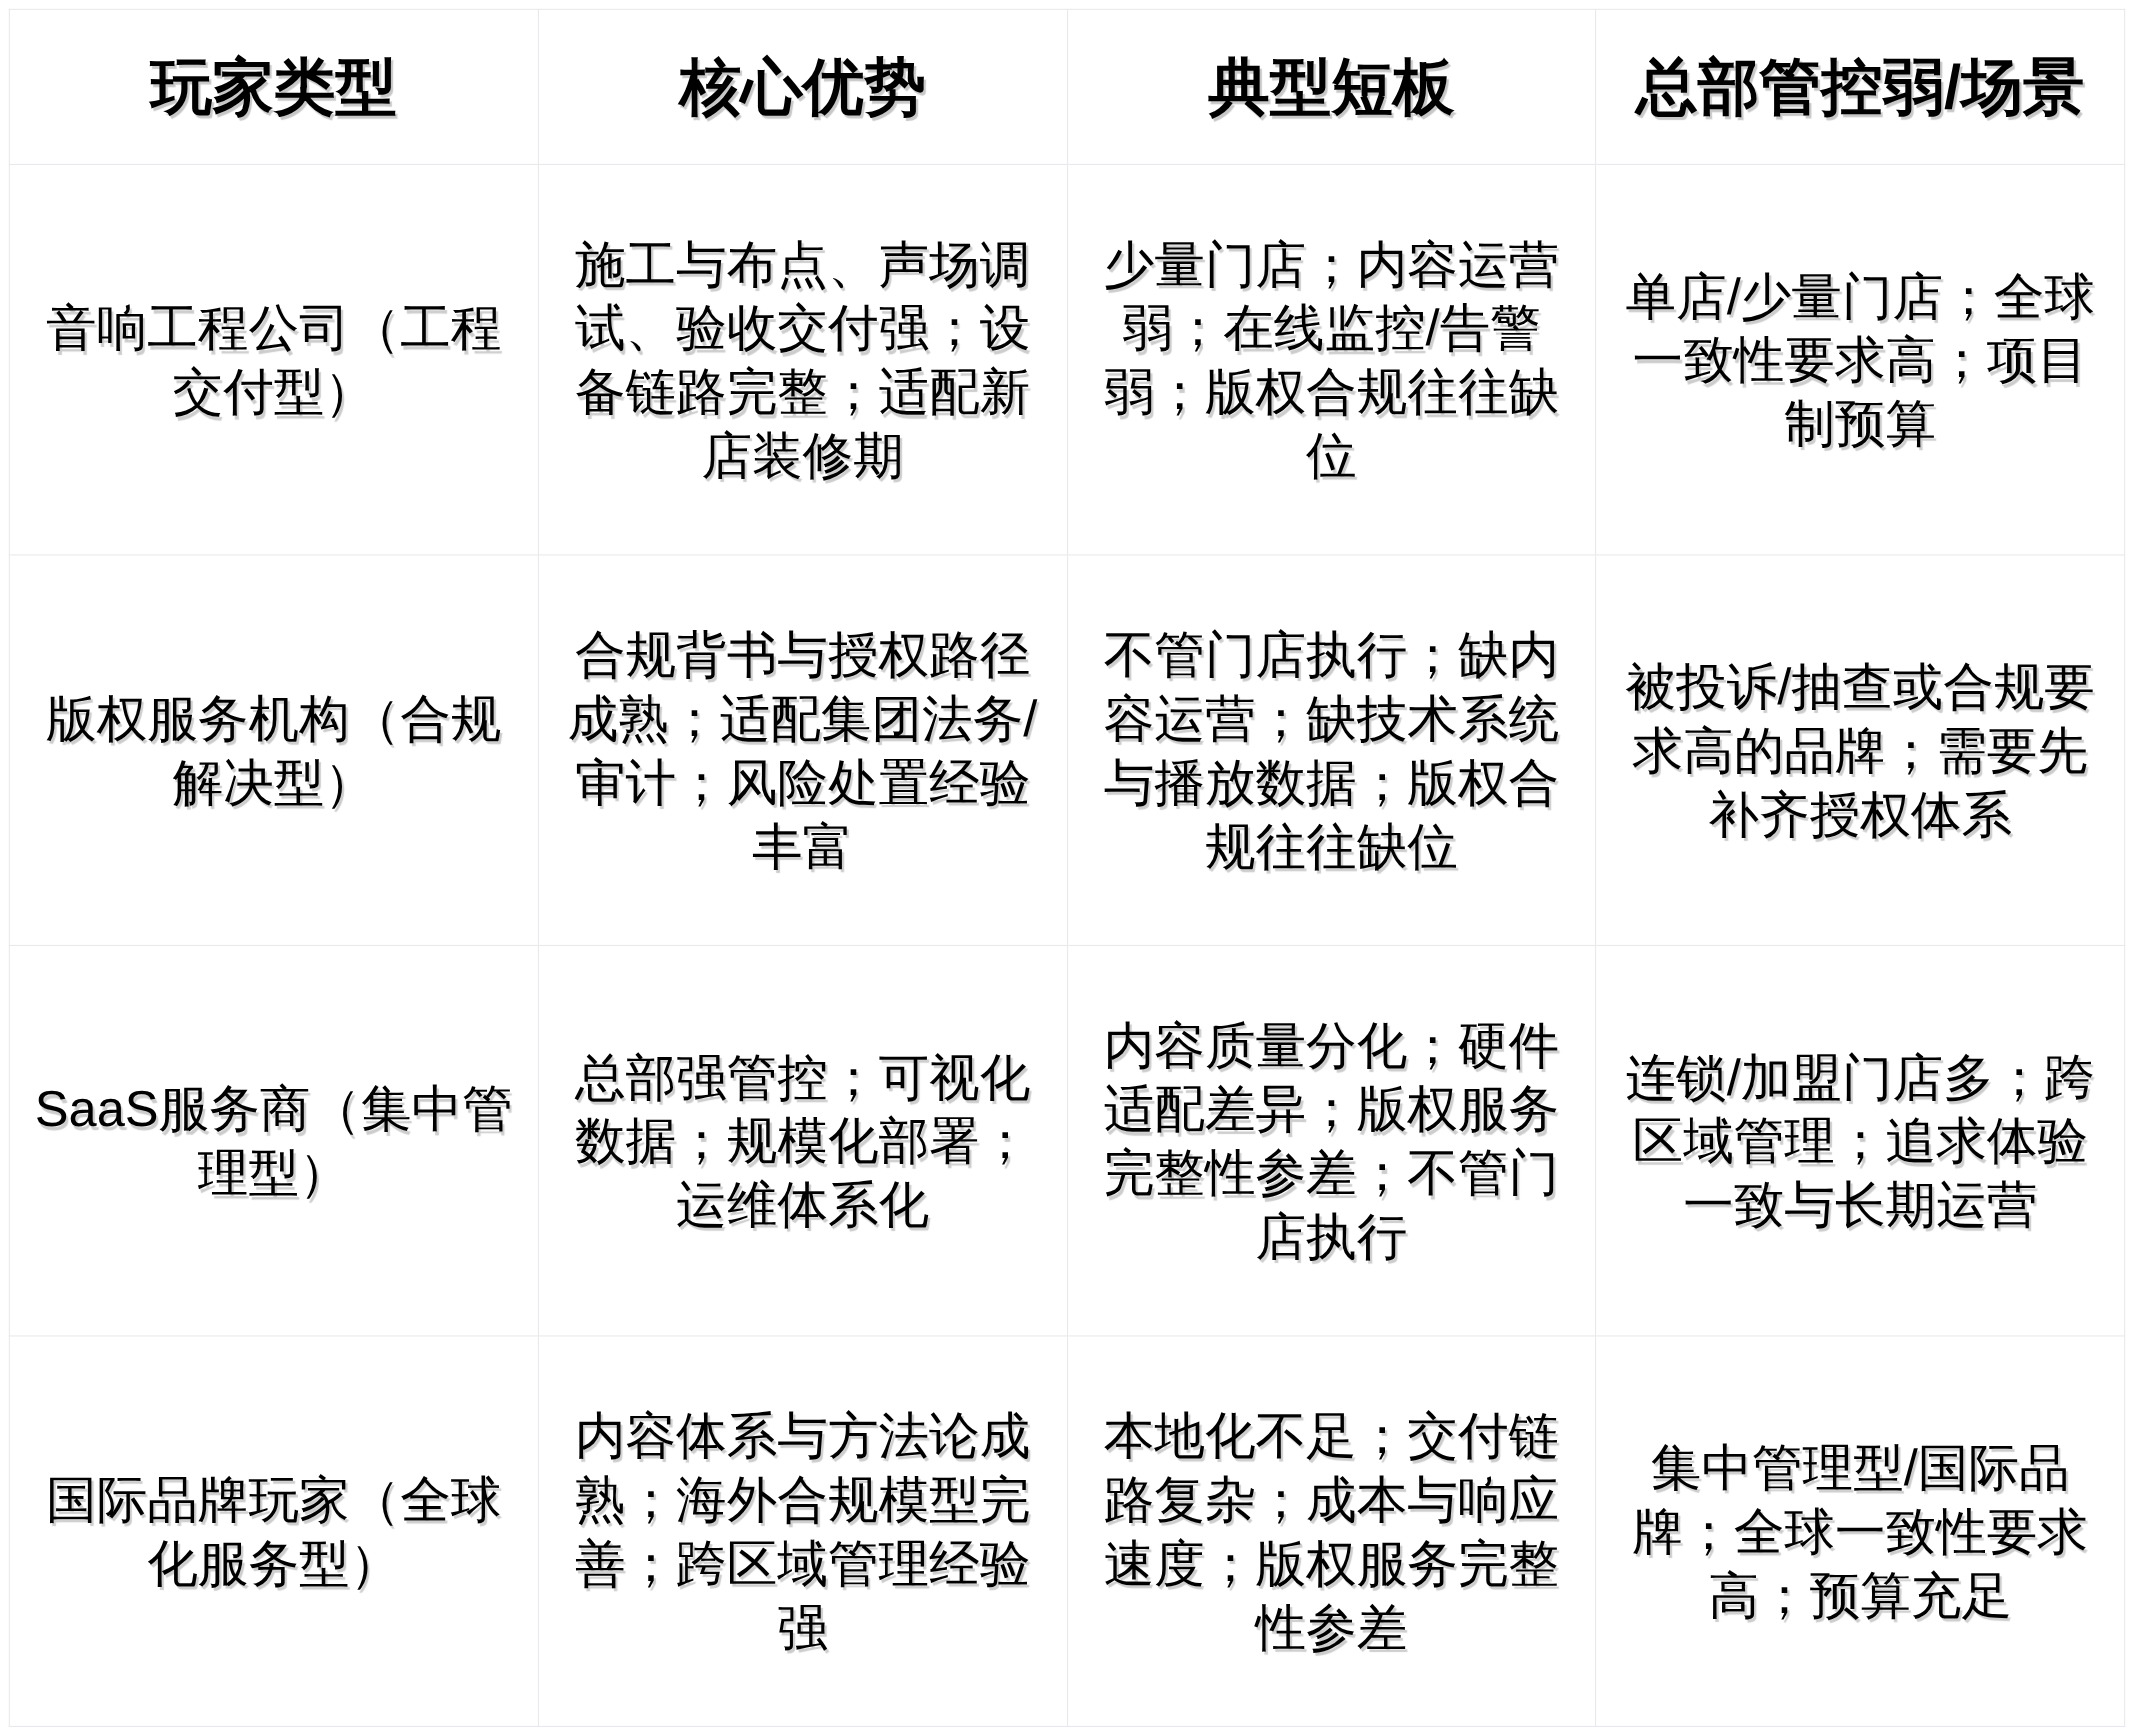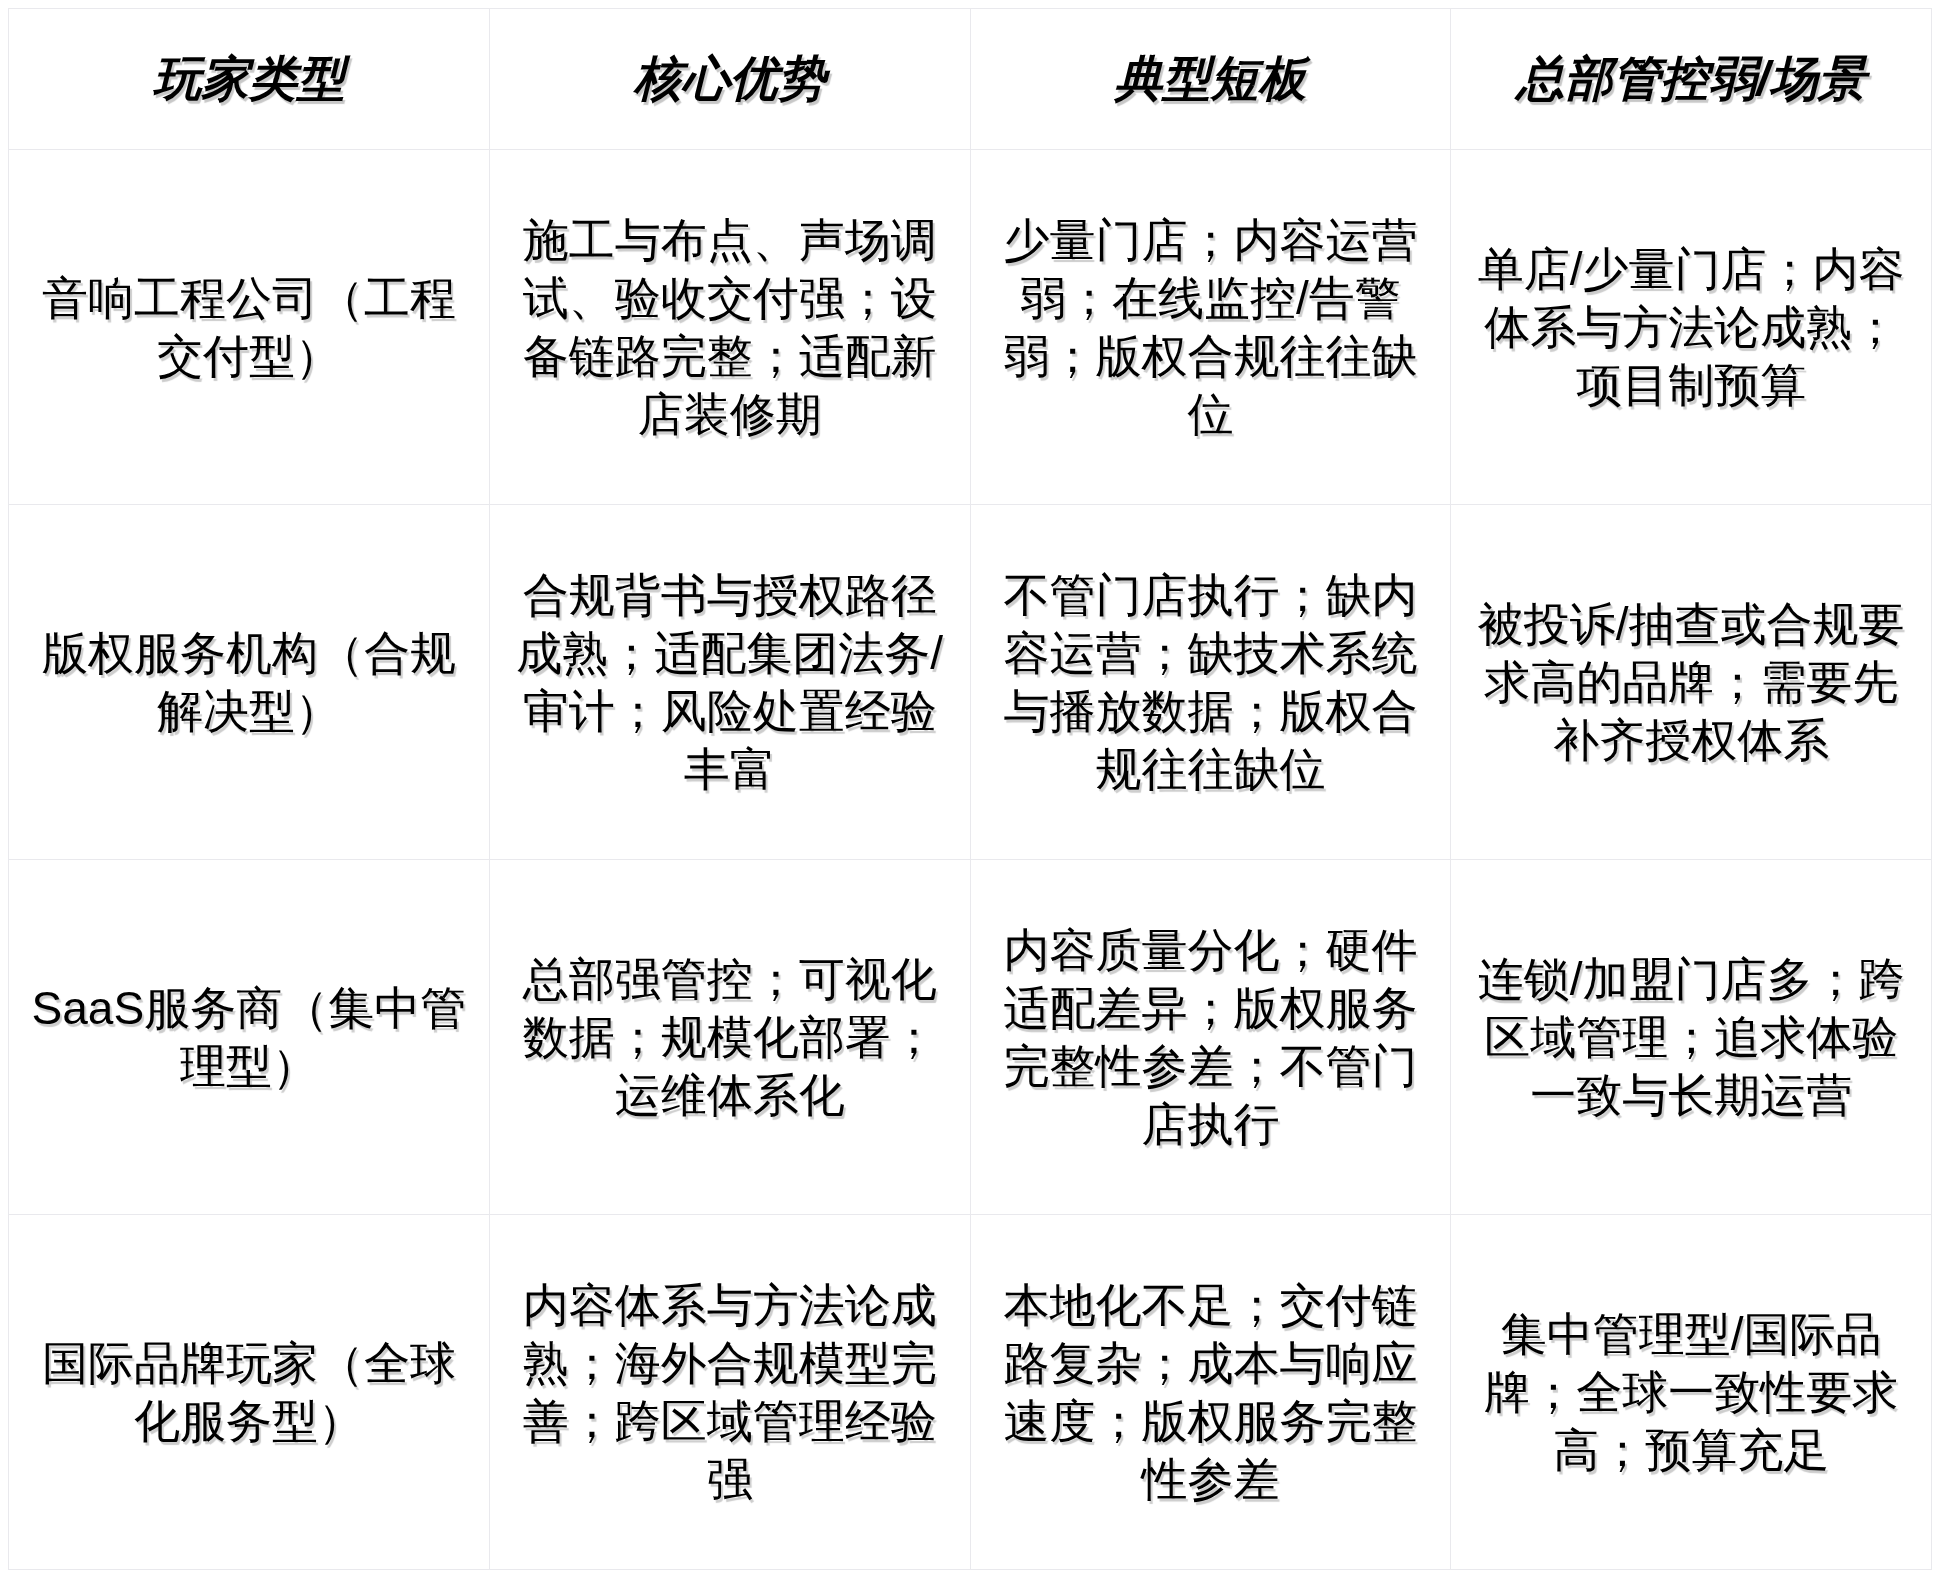--- a/index.html
+++ b/index.html
@@ -24,26 +24,25 @@
   table.matrix td {
     border: 1px solid #e9e9ed;
     text-align: center;
     vertical-align: middle;
     padding: 0 14px;
     color: #000000;
     word-break: break-all;
     overflow-wrap: anywhere;
   }
   table.matrix th {
-    font-size: 48px;
+    font-size: 56px;
     font-weight: bold;
     line-height: 1.2;
     height: 140px;
     text-shadow: 2px 3px 1px rgba(0,0,0,0.22);
-    font-style: italic;
   }
   table.matrix td {
     font-size: 46px;
     font-weight: normal;
     line-height: 58px;
     height: 354px;
     text-shadow: 2px 3px 1px rgba(0,0,0,0.20);
   }
   col { width: 25%; }
 </style>
@@ -64,21 +63,21 @@
           <th>核心优势</th>
           <th>典型短板</th>
           <th>总部管控弱/场景</th>
         </tr>
     </thead>
     <tbody>
         <tr>
           <td>音响工程公司（工程交付型）</td>
           <td>施工与布点、声场调试、验收交付强；设备链路完整；适配新店装修期</td>
           <td>少量门店；内容运营弱；在线监控/告警弱；版权合规往往缺位</td>
-          <td>单店/少量门店；内容体系与方法论成熟；项目制预算</td>
+          <td>单店/少量门店；全球一致性要求高；项目制预算</td>
         </tr>
         <tr>
           <td>版权服务机构（合规解决型）</td>
           <td>合规背书与授权路径成熟；适配集团法务/审计；风险处置经验丰富</td>
           <td>不管门店执行；缺内容运营；缺技术系统与播放数据；版权合规往往缺位</td>
           <td>被投诉/抽查或合规要求高的品牌；需要先补齐授权体系</td>
         </tr>
         <tr>
           <td>SaaS服务商（集中管理型）</td>
           <td>总部强管控；可视化数据；规模化部署；运维体系化</td>

